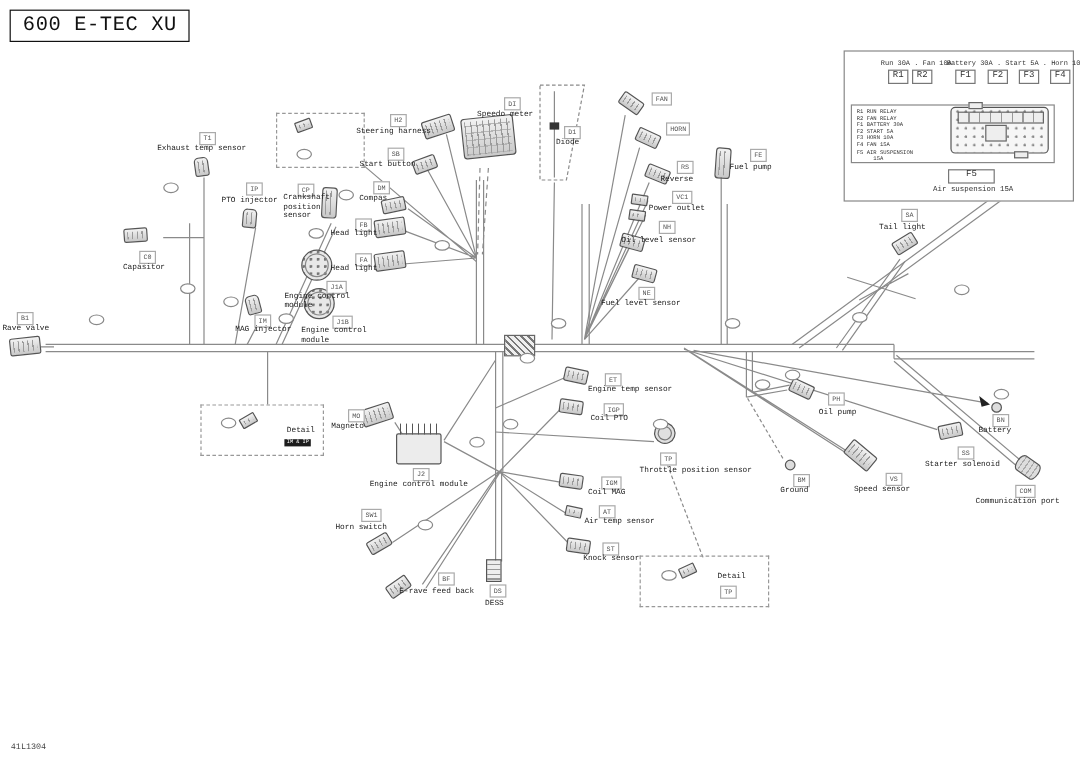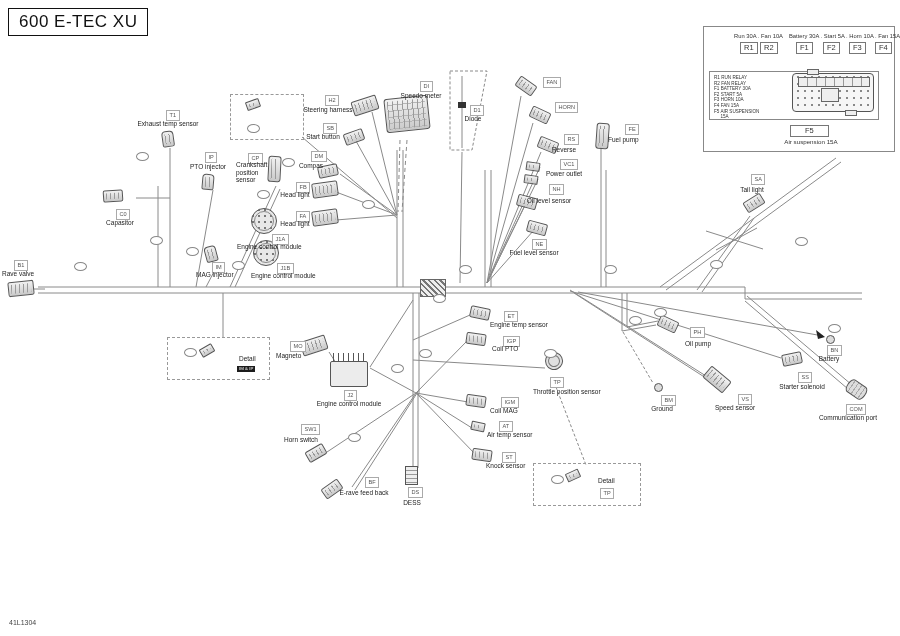--- a/index.html
+++ b/index.html
@@ -1,25 +1,25 @@
 <!DOCTYPE html>
 <html><head>
 <meta charset="utf-8">
 <style>
   html,body{margin:0;padding:0;background:#fff;}
   #diagram{position:relative;width:900px;height:636px;background:#fff;overflow:hidden;
-           font-family:Liberation Sans, sans-serif;color:#222;}
+           font-family:Liberation Mono, monospace;color:#222;}
   svg.wires{position:absolute;left:0;top:0;}
   .title-box{position:absolute;left:8px;top:8px;border:1.6px solid #111;padding:3px 10px;
              font-size:17px;letter-spacing:.5px;color:#111;background:#fff;}
   .part-number{position:absolute;left:9px;top:619px;font-size:7px;color:#444;}
   .notice-box{position:absolute;left:678px;top:577px;width:213px;height:42px;border:1px solid #999;background:#fff;}
   .notice-head{position:absolute;left:8px;top:6px;font-size:11px;color:#222;}
   .notice-body{position:absolute;left:8px;top:24px;font-size:10.5px;color:#222;white-space:nowrap;}
-  .fuse-panel{position:absolute;left:703px;top:26px;width:190px;height:124px;border:1px solid #888;background:#fff;}
+  .fuse-panel{position:absolute;left:703px;top:42px;width:190px;height:124px;border:1px solid #888;background:#fff;}
   .fuse-top{position:absolute;top:6px;font-size:5.8px;color:#333;white-space:nowrap;}
   .slot{position:absolute;top:15px;border:1px solid #777;background:#fff;font-size:7.5px;color:#333;
         padding:1px 3px;line-height:1;}
   .legend-box{position:absolute;left:5px;top:44px;width:168px;height:47px;border:1px solid #888;}
   .legend-line{font-size:4.6px;line-height:5.6px;color:#333;white-space:pre;}
   .legend-text{position:absolute;left:4px;top:3px;}
   .relay-block{position:absolute;left:88px;top:49px;width:80px;height:37px;border:1.2px solid #555;border-radius:4px;
      background:radial-gradient(circle at 3px 3px,#888 1px,transparent 1.3px) 2px 14px/7px 7px,#f6f6f6;}
   .relay-inner{position:absolute;left:5px;top:3px;width:70px;height:8px;border:1px solid #666;
      background:repeating-linear-gradient(90deg,#eee 0 8px,#999 8px 9px);}

